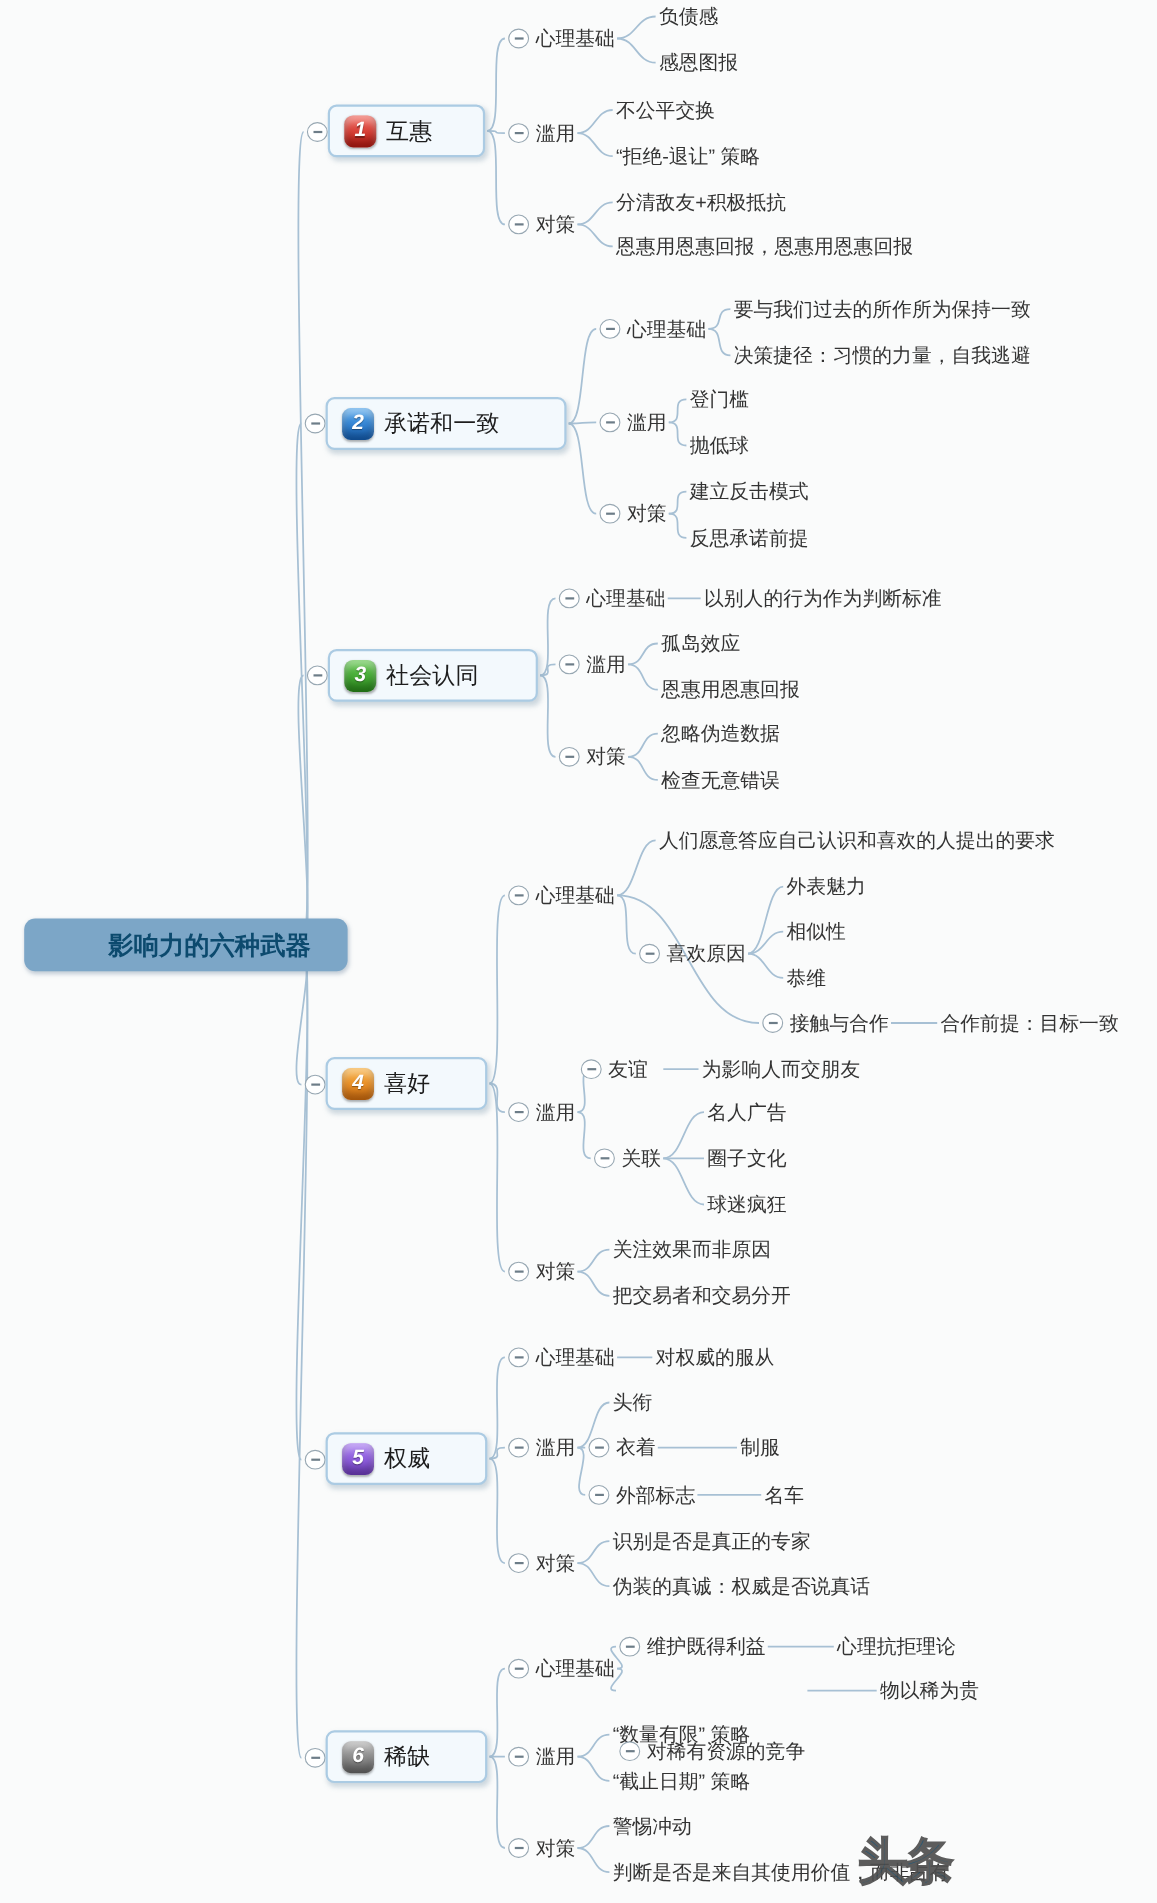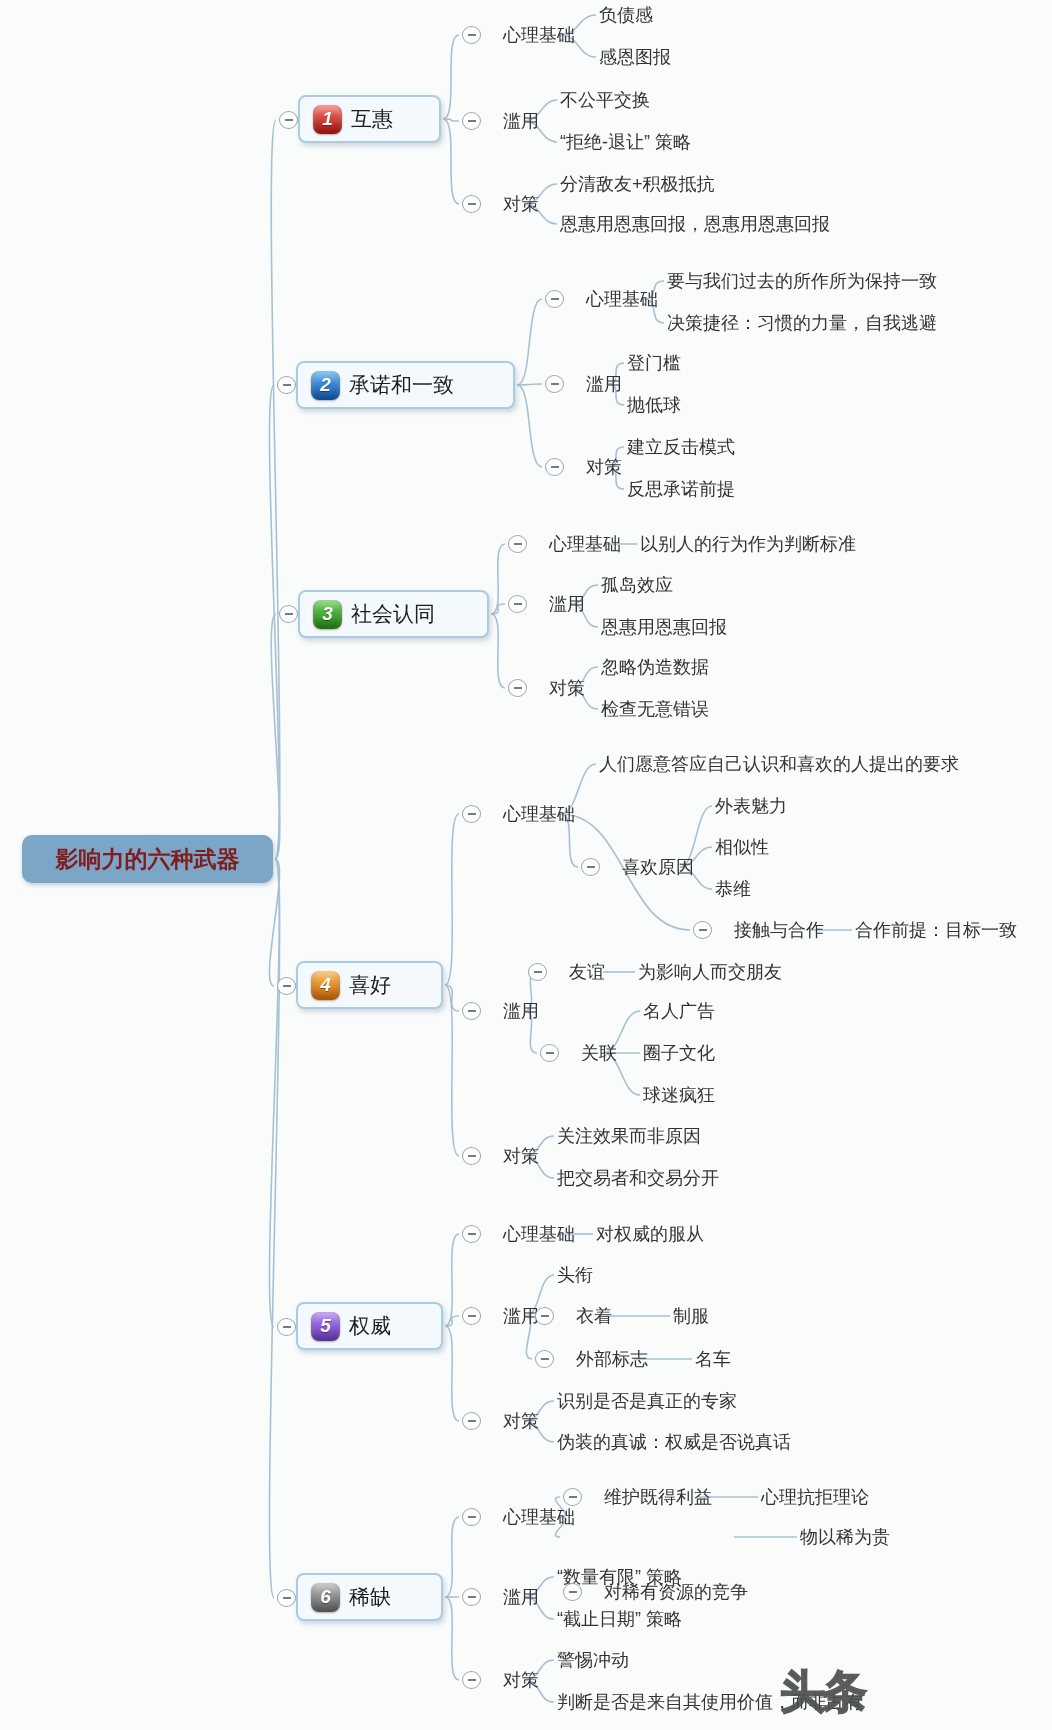--- a/index.html
+++ b/index.html
@@ -1,44 +1,44 @@
 <!DOCTYPE html>
 <html><head>
 <meta charset="utf-8">
 <style>
   html,body{margin:0;padding:0;background:#fafbfb;}
   #canvas{position:relative;width:1052px;height:1730px;overflow:hidden;
           font-family:"Liberation Sans","DejaVu Sans",sans-serif;}
   #wires{position:absolute;left:0;top:0;z-index:0;}
   #wires path{fill:none;stroke:#a7c0d4;stroke-width:1.6px;}
   .rootbox{position:absolute;left:22px;top:835px;width:251px;height:48px;z-index:2;
-           background:#7ca6c7;border-radius:10px;color:#7f1d1d;font-size:23px;font-weight:bold;
+           background:#7ca6c7;border-radius:10px;color:#0c4a6e;font-size:23px;font-weight:bold;
            display:flex;align-items:center;justify-content:center;
-           box-shadow:1px 2px 4px rgba(80,110,140,.35);white-space:nowrap;}
+           box-shadow:1px 2px 4px rgba(80,110,140,.35);white-space:nowrap;padding-left:43px;}
   .mainbox{position:absolute;height:48px;z-index:2;box-sizing:border-box;
            display:flex;align-items:center;gap:9px;padding:0 13px;
            background:#f3f9fd;border:2px solid #abcbe3;border-radius:8px;
            box-shadow:2px 3px 5px rgba(120,150,170,.35);
            font-size:21px;color:#1d1d1d;font-weight:500;white-space:nowrap;}
   .badge{width:29px;height:29px;border-radius:8px;flex:none;
          color:#fff;font-style:italic;font-weight:bold;font-size:19px;
          display:flex;align-items:center;justify-content:center;
          box-shadow:inset 0 -7px 8px rgba(0,0,0,.28),inset 0 6px 6px rgba(255,255,255,.35),0 1px 2px rgba(0,0,0,.3);
          text-shadow:0 1px 1px rgba(0,0,0,.4);}
   .c1{background:linear-gradient(180deg,#ef6a60,#c31a12);}
   .c2{background:linear-gradient(180deg,#58a8ea,#1565c0);}
   .c3{background:linear-gradient(180deg,#66c653,#2c941d);}
   .c4{background:linear-gradient(180deg,#f6b044,#e0740f);}
   .c5{background:linear-gradient(180deg,#a87cf0,#7742cc);}
   .c6{background:linear-gradient(180deg,#b0b0b0,#6e6e6e);}
   .cc{width:17px;height:16px;border-radius:50%;border:1.6px solid #97a7b2;background:#fff;
       display:inline-flex;align-items:center;justify-content:center;flex:none;box-sizing:content-box;}
   .cc::after{content:"";width:8px;height:1.6px;background:#6d7d88;}
   .ccabs{position:absolute;z-index:2;}
-  .lbl{position:absolute;display:flex;align-items:center;gap:22px;height:24px;z-index:2;
+  .lbl{position:absolute;display:flex;align-items:center;gap:6px;height:24px;z-index:2;
        font-size:18px;color:#333;white-space:nowrap;}
   .leaf{position:absolute;height:24px;line-height:24px;z-index:1;
         font-size:18px;color:#333;white-space:nowrap;}
   .wm{position:absolute;left:756px;top:1662px;z-index:3;display:flex;gap:8px;
       color:#0c4a6e;-webkit-text-stroke:1.6px #4f4f4f;font-weight:bold;opacity:.92;white-space:nowrap;margin-left:24px;}
   .wm .t1{font-size:45px;letter-spacing:-3px;}
   .wm .t2{font-size:37px;}
 </style>
 </head>
 <body>

